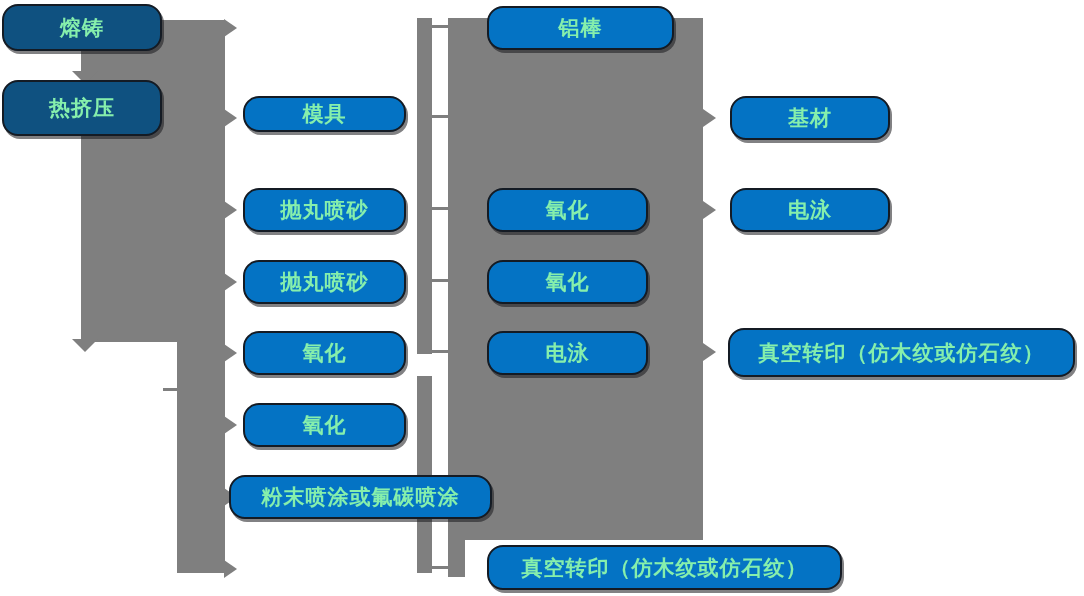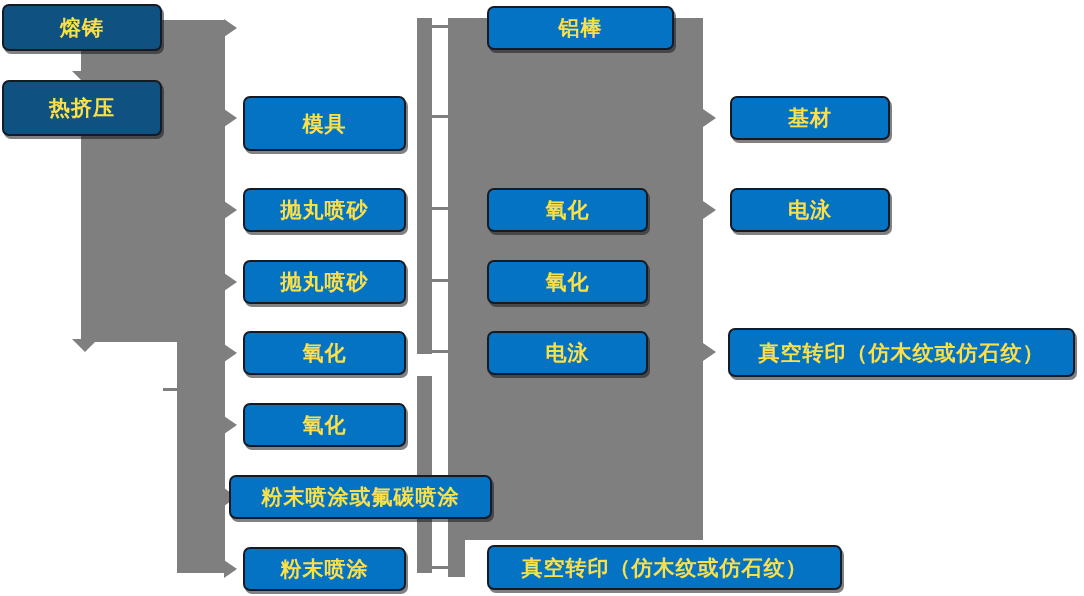--- a/index.html
+++ b/index.html
@@ -37,27 +37,27 @@
     border-right: 13px solid transparent;
     border-top: 13px solid #7f7f7f;
     z-index: 2;
   }
   .node {
     position: absolute;
     box-sizing: border-box;
     display: flex;
     align-items: center;
     justify-content: center;
-    color: #fde047;
+    color: #86efac;
     font-size: 21px;
     font-weight: 600;
     letter-spacing: 1px;
     background: #0473c4;
     border: 2px solid #141b24;
-    border-radius: 7px;
+    border-radius: 16px;
     box-shadow: 2px 3px 0 rgba(25,25,30,0.55);
     z-index: 3;
     white-space: nowrap;
   }
   .node.dark { background: #0f5180; }
 </style>
 </head>
 <body>
 
 <div id="canvas">
@@ -89,27 +89,26 @@
   <div class="arrow-right" style="left:703px; top:109px;"></div>
   <div class="arrow-right" style="left:703px; top:201px;"></div>
   <div class="arrow-right" style="left:703px; top:343px;"></div>
 
   <div class="arrow-down" style="left:72px; top:71px;"></div>
   <div class="arrow-down" style="left:72px; top:339px;"></div>
 
   <div class="node dark" style="left:2px; top:4px; width:160px; height:47px;">熔铸</div>
   <div class="node dark" style="left:2px; top:80px; width:160px; height:56px;">热挤压</div>
 
-  <div class="node" style="left:243px; top:96px; width:163px; height:55px;">模具</div>
+  <div class="node" style="left:243px; top:96px; width:163px; height:36px;">模具</div>
   <div class="node" style="left:243px; top:188px; width:163px; height:44px;">抛丸喷砂</div>
   <div class="node" style="left:243px; top:260px; width:163px; height:44px;">抛丸喷砂</div>
   <div class="node" style="left:243px; top:331px; width:163px; height:44px;">氧化</div>
   <div class="node" style="left:243px; top:403px; width:163px; height:44px;">氧化</div>
   <div class="node" style="left:229px; top:475px; width:263px; height:44px;">粉末喷涂或氟碳喷涂</div>
-  <div class="node" style="left:243px; top:547px; width:163px; height:44px;">粉末喷涂</div>
 
   <div class="node" style="left:487px; top:6px; width:187px; height:44px;">铝棒</div>
   <div class="node" style="left:487px; top:188px; width:161px; height:44px;">氧化</div>
   <div class="node" style="left:487px; top:260px; width:161px; height:44px;">氧化</div>
   <div class="node" style="left:487px; top:331px; width:161px; height:44px;">电泳</div>
   <div class="node" style="left:487px; top:545px; width:355px; height:45px;">真空转印（仿木纹或仿石纹）</div>
 
   <div class="node" style="left:730px; top:96px; width:160px; height:44px;text-align:center;">基材</div>
   <div class="node" style="left:730px; top:188px; width:160px; height:44px;">电泳</div>
   <div class="node" style="left:728px; top:328px; width:347px; height:49px;">真空转印（仿木纹或仿石纹）</div>

